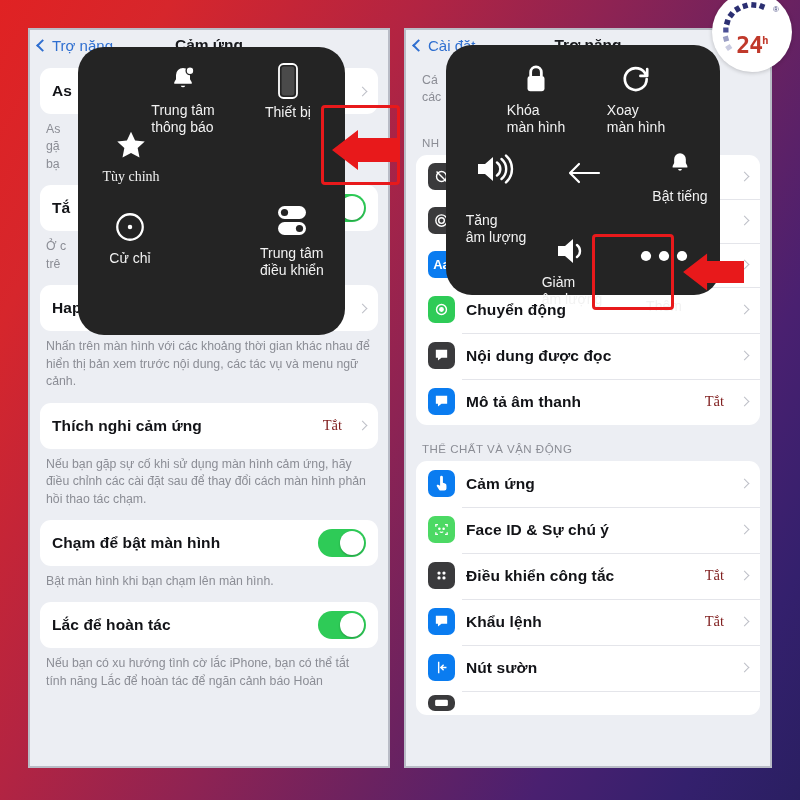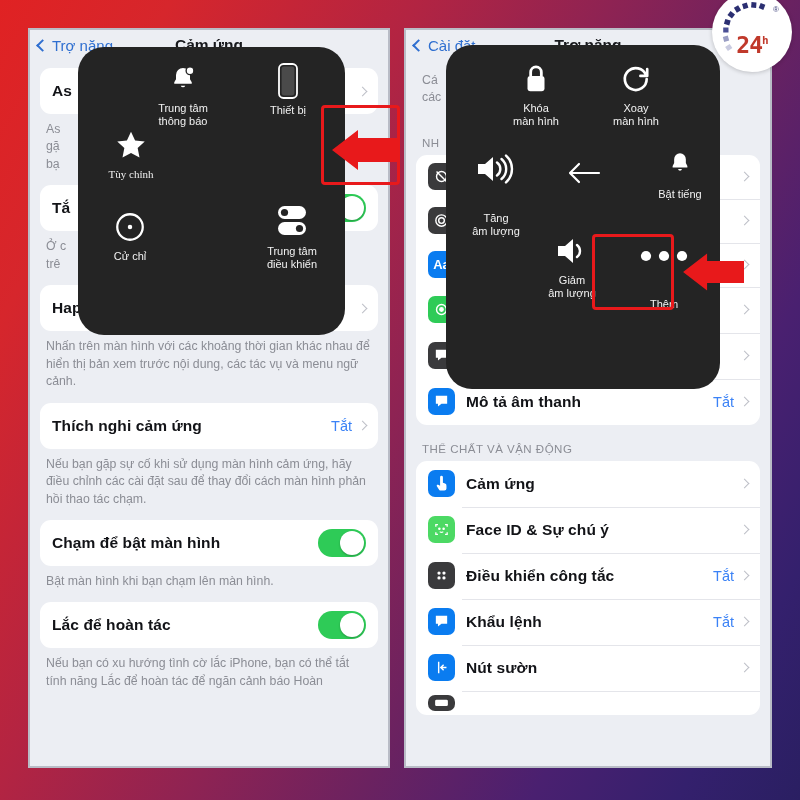--- a/index.html
+++ b/index.html
@@ -87,22 +87,23 @@
   .row.with-icon + .row.with-icon::before { left: 46px; }
   .row-label {
     flex: 1;
     font-size: 15.5px;
     color: #121317;
     font-weight: bold;
     letter-spacing: .1px;
   }
   .row-value {
     font-size: 14.5px;
-    color: #3b82f6;
-    margin-right: 7px;
+    color: #7f1d1d;
+    margin-right: 17px;
+    font-family: Liberation Serif, serif;
   }
   .chev-right {
     width: 7px; height: 7px;
     border-top: 1.8px solid #bdbfc7;
     border-right: 1.8px solid #bdbfc7;
     transform: rotate(45deg);
     flex: none;
   }
   .footnote {
     font-size: 12.3px;
@@ -147,39 +148,39 @@
   .app-icon svg { width: 17px; height: 17px; display: block; }
 
   
   .at-menu {
     position: absolute;
     background: #242424;
     border-radius: 26px;
     z-index: 20;
   }
   #at-left  { left: 78px;  top: 47px; width: 267px; height: 288px; }
-  #at-right { left: 446px; top: 45px; width: 274px; height: 344px; }
+  #at-right { left: 446px; top: 45px; width: 274px; height: 250px; }
 
   .at-item {
     position: absolute;
     display: flex;
     flex-direction: column;
     align-items: center;
     justify-content: flex-start;
     color: #fff;
   }
   .at-ico {
     display: flex; align-items: center; justify-content: center;
     height: 40px;
   }
   .at-ico svg { display: block; }
   .at-label {
-    font-size: 11px;
+    font-size: 14px;
     line-height: 1.22;
-    text-align: center;
+    text-align: left;
     color: #f2f2f2;
     margin-top: 3px;
     white-space: pre-line;
   }
   .at-hl {
     position: absolute;
     border: 3px solid #e8191b;
     border-radius: 4px;
     z-index: 21;
   }

